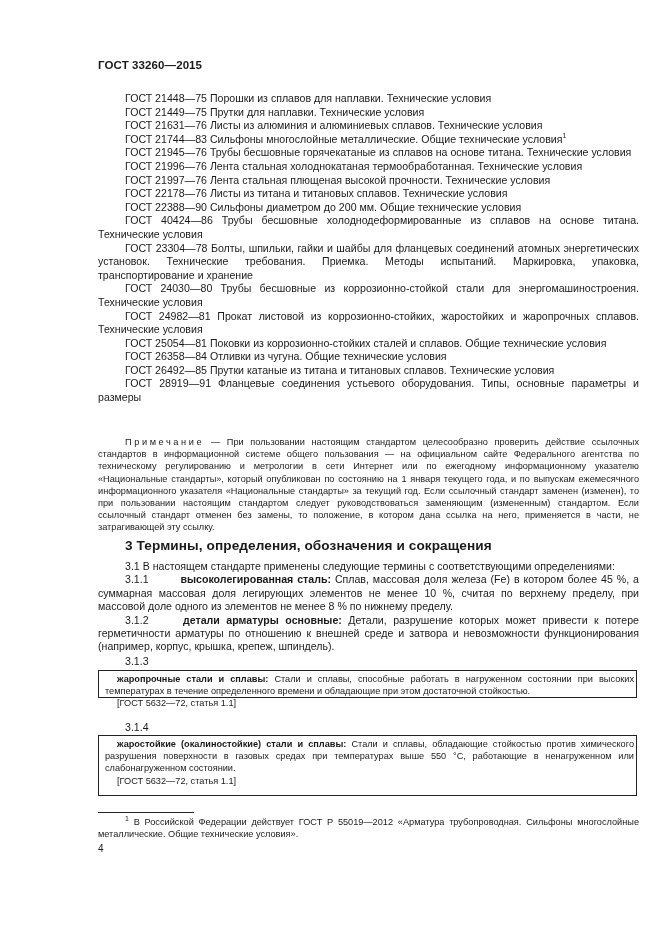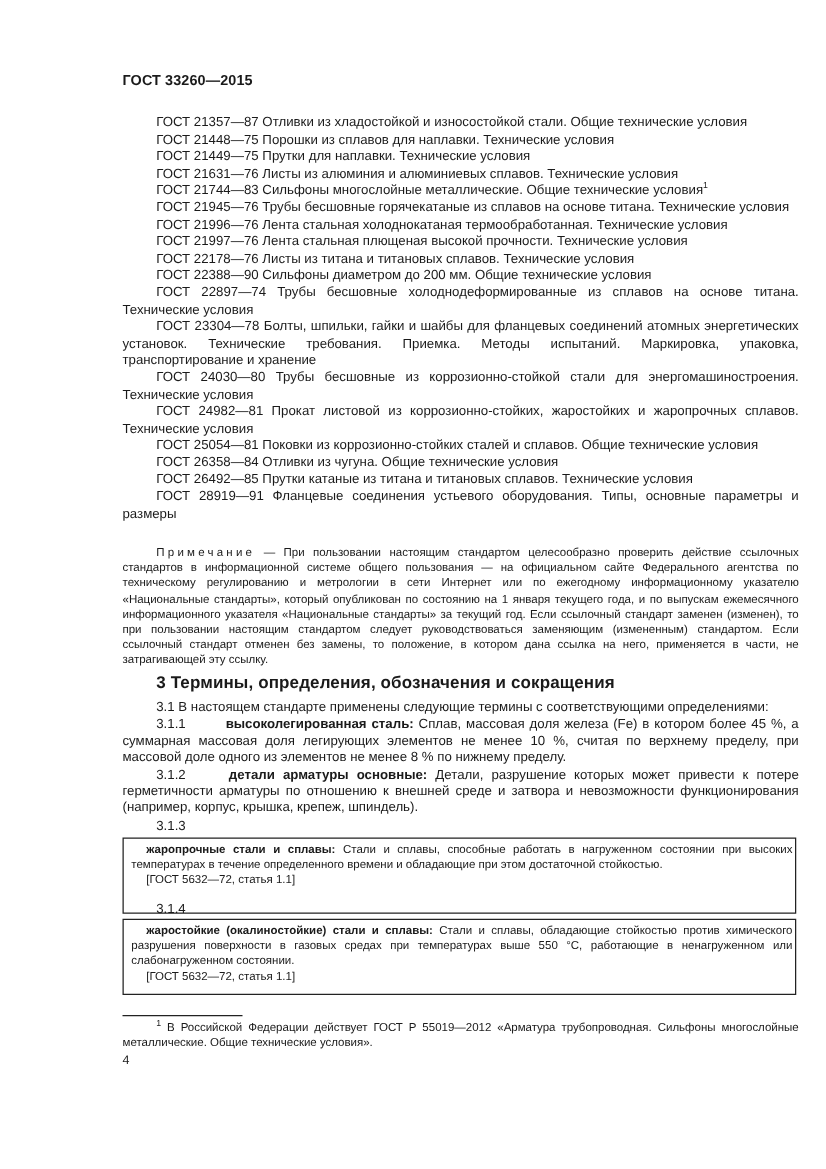--- a/index.html
+++ b/index.html
@@ -13,46 +13,45 @@
   .note .lbl { letter-spacing: 2.6px; }
   .h3 { position: absolute; left: 105px; top: 538px; font-weight: bold; font-size: 13.6px; letter-spacing: 0.1px; }
   .sec { position: absolute; left: 78px; top: 560px; width: 541px; font-size: 10.6px; line-height: 13.4px; }
   .sec .p { text-indent: 27px; text-align: justify; margin: 0; }
   .sec .p b { font-weight: bold; padding-left: 28px; }
   .lbl313 { position: absolute; left: 105px; top: 655px; font-size: 10.6px; }
   .lbl314 { position: absolute; left: 105px; top: 721px; font-size: 10.6px; }
   .box { position: absolute; left: 78px; width: 539px; border: 1.4px solid #222; font-size: 9.2px; line-height: 12.2px; padding: 2px 0 3px 0; box-sizing: border-box; }
   .box .def { text-indent: 12px; text-align: justify; padding: 0 2px 0 6px; margin: 0; }
   .box .src { padding-left: 18px; margin: 0; }
-  .box1 { top: 670px; height: 61px; }
+  .box1 { top: 670px; height: 28px; }
   .box2 { top: 735px; height: 61px; }
   .fnline { position: absolute; left: 78px; top: 812px; width: 96px; border-top: 1px solid #222; }
   .fn { position: absolute; left: 78px; top: 816px; width: 541px; font-size: 9.2px; line-height: 12.2px; text-indent: 27px; text-align: justify; }
   sup { font-size: 7px; vertical-align: super; line-height: 0; }
   .pnum { position: absolute; left: 78px; top: 843px; font-size: 10px; }
 </style>
 </head>
 <body>
 
 <div class="page">
 
   <div class="hdr">ГОСТ 33260—2015</div>
 
   <div class="refs">
-    <p class="p"><span>ГОСТ 21357—87</span> <span>Отливки из хладостойкой и износостойкой стали. Общие технические условия</span></p>
     <p class="p"><span>ГОСТ 21448—75</span> <span>Порошки из сплавов для наплавки. Технические условия</span></p>
     <p class="p"><span>ГОСТ 21449—75</span> <span>Прутки для наплавки. Технические условия</span></p>
     <p class="p"><span>ГОСТ 21631—76</span> <span>Листы из алюминия и алюминиевых сплавов. Технические условия</span></p>
     <p class="p"><span>ГОСТ 21744—83</span> <span>Сильфоны многослойные металлические. Общие технические условия</span><sup>1</sup></p>
     <p class="p"><span>ГОСТ 21945—76</span> <span>Трубы бесшовные горячекатаные из сплавов на основе титана. Технические условия</span></p>
     <p class="p"><span>ГОСТ 21996—76</span> <span>Лента стальная холоднокатаная термообработанная. Технические условия</span></p>
     <p class="p"><span>ГОСТ 21997—76</span> <span>Лента стальная плющеная высокой прочности. Технические условия</span></p>
     <p class="p"><span>ГОСТ 22178—76</span> <span>Листы из титана и титановых сплавов. Технические условия</span></p>
     <p class="p"><span>ГОСТ 22388—90</span> <span>Сильфоны диаметром до 200 мм. Общие технические условия</span></p>
-    <p class="p"><span>ГОСТ 22897—74</span> <span>Трубы бесшовные холоднодеформированные из сплавов на основе титана. Технические условия</span></p>
+    <p class="p"><span>ГОСТ 40424—86</span> <span>Трубы бесшовные холоднодеформированные из сплавов на основе титана. Технические условия</span></p>
     <p class="p"><span>ГОСТ 23304—78</span> <span>Болты, шпильки, гайки и шайбы для фланцевых соединений атомных энергетических установок. Технические требования. Приемка. Методы испытаний. Маркировка, упаковка, транспортирование и хранение</span></p>
     <p class="p"><span>ГОСТ 24030—80</span> <span>Трубы бесшовные из коррозионно-стойкой стали для энергомашиностроения. Технические условия</span></p>
     <p class="p"><span>ГОСТ 24982—81</span> <span>Прокат листовой из коррозионно-стойких, жаростойких и жаропрочных сплавов. Технические условия</span></p>
     <p class="p"><span>ГОСТ 25054—81</span> <span>Поковки из коррозионно-стойких сталей и сплавов. Общие технические условия</span></p>
     <p class="p"><span>ГОСТ 26358—84</span> <span>Отливки из чугуна. Общие технические условия</span></p>
     <p class="p"><span>ГОСТ 26492—85</span> <span>Прутки катаные из титана и титановых сплавов. Технические условия</span></p>
     <p class="p"><span>ГОСТ 28919—91</span> <span>Фланцевые соединения устьевого оборудования. Типы, основные параметры и размеры</span></p>
   </div>
 
   <div class="note"><span class="lbl">Примечание</span> <span>— При пользовании настоящим стандартом целесообразно проверить действие ссылочных стандартов в информационной системе общего пользования — на официальном сайте Федерального агентства по техническому регулированию и метрологии в сети Интернет или по ежегодному информационному указателю «Национальные стандарты», который опубликован по состоянию на 1 января текущего года, и по выпускам ежемесячного информационного указателя «Национальные стандарты» за текущий год. Если ссылочный стандарт заменен (изменен), то при пользовании настоящим стандартом следует руководствоваться заменяющим (измененным) стандартом. Если ссылочный стандарт отменен без замены, то положение, в котором дана ссылка на него, применяется в части, не затрагивающей эту ссылку.</span></div>

